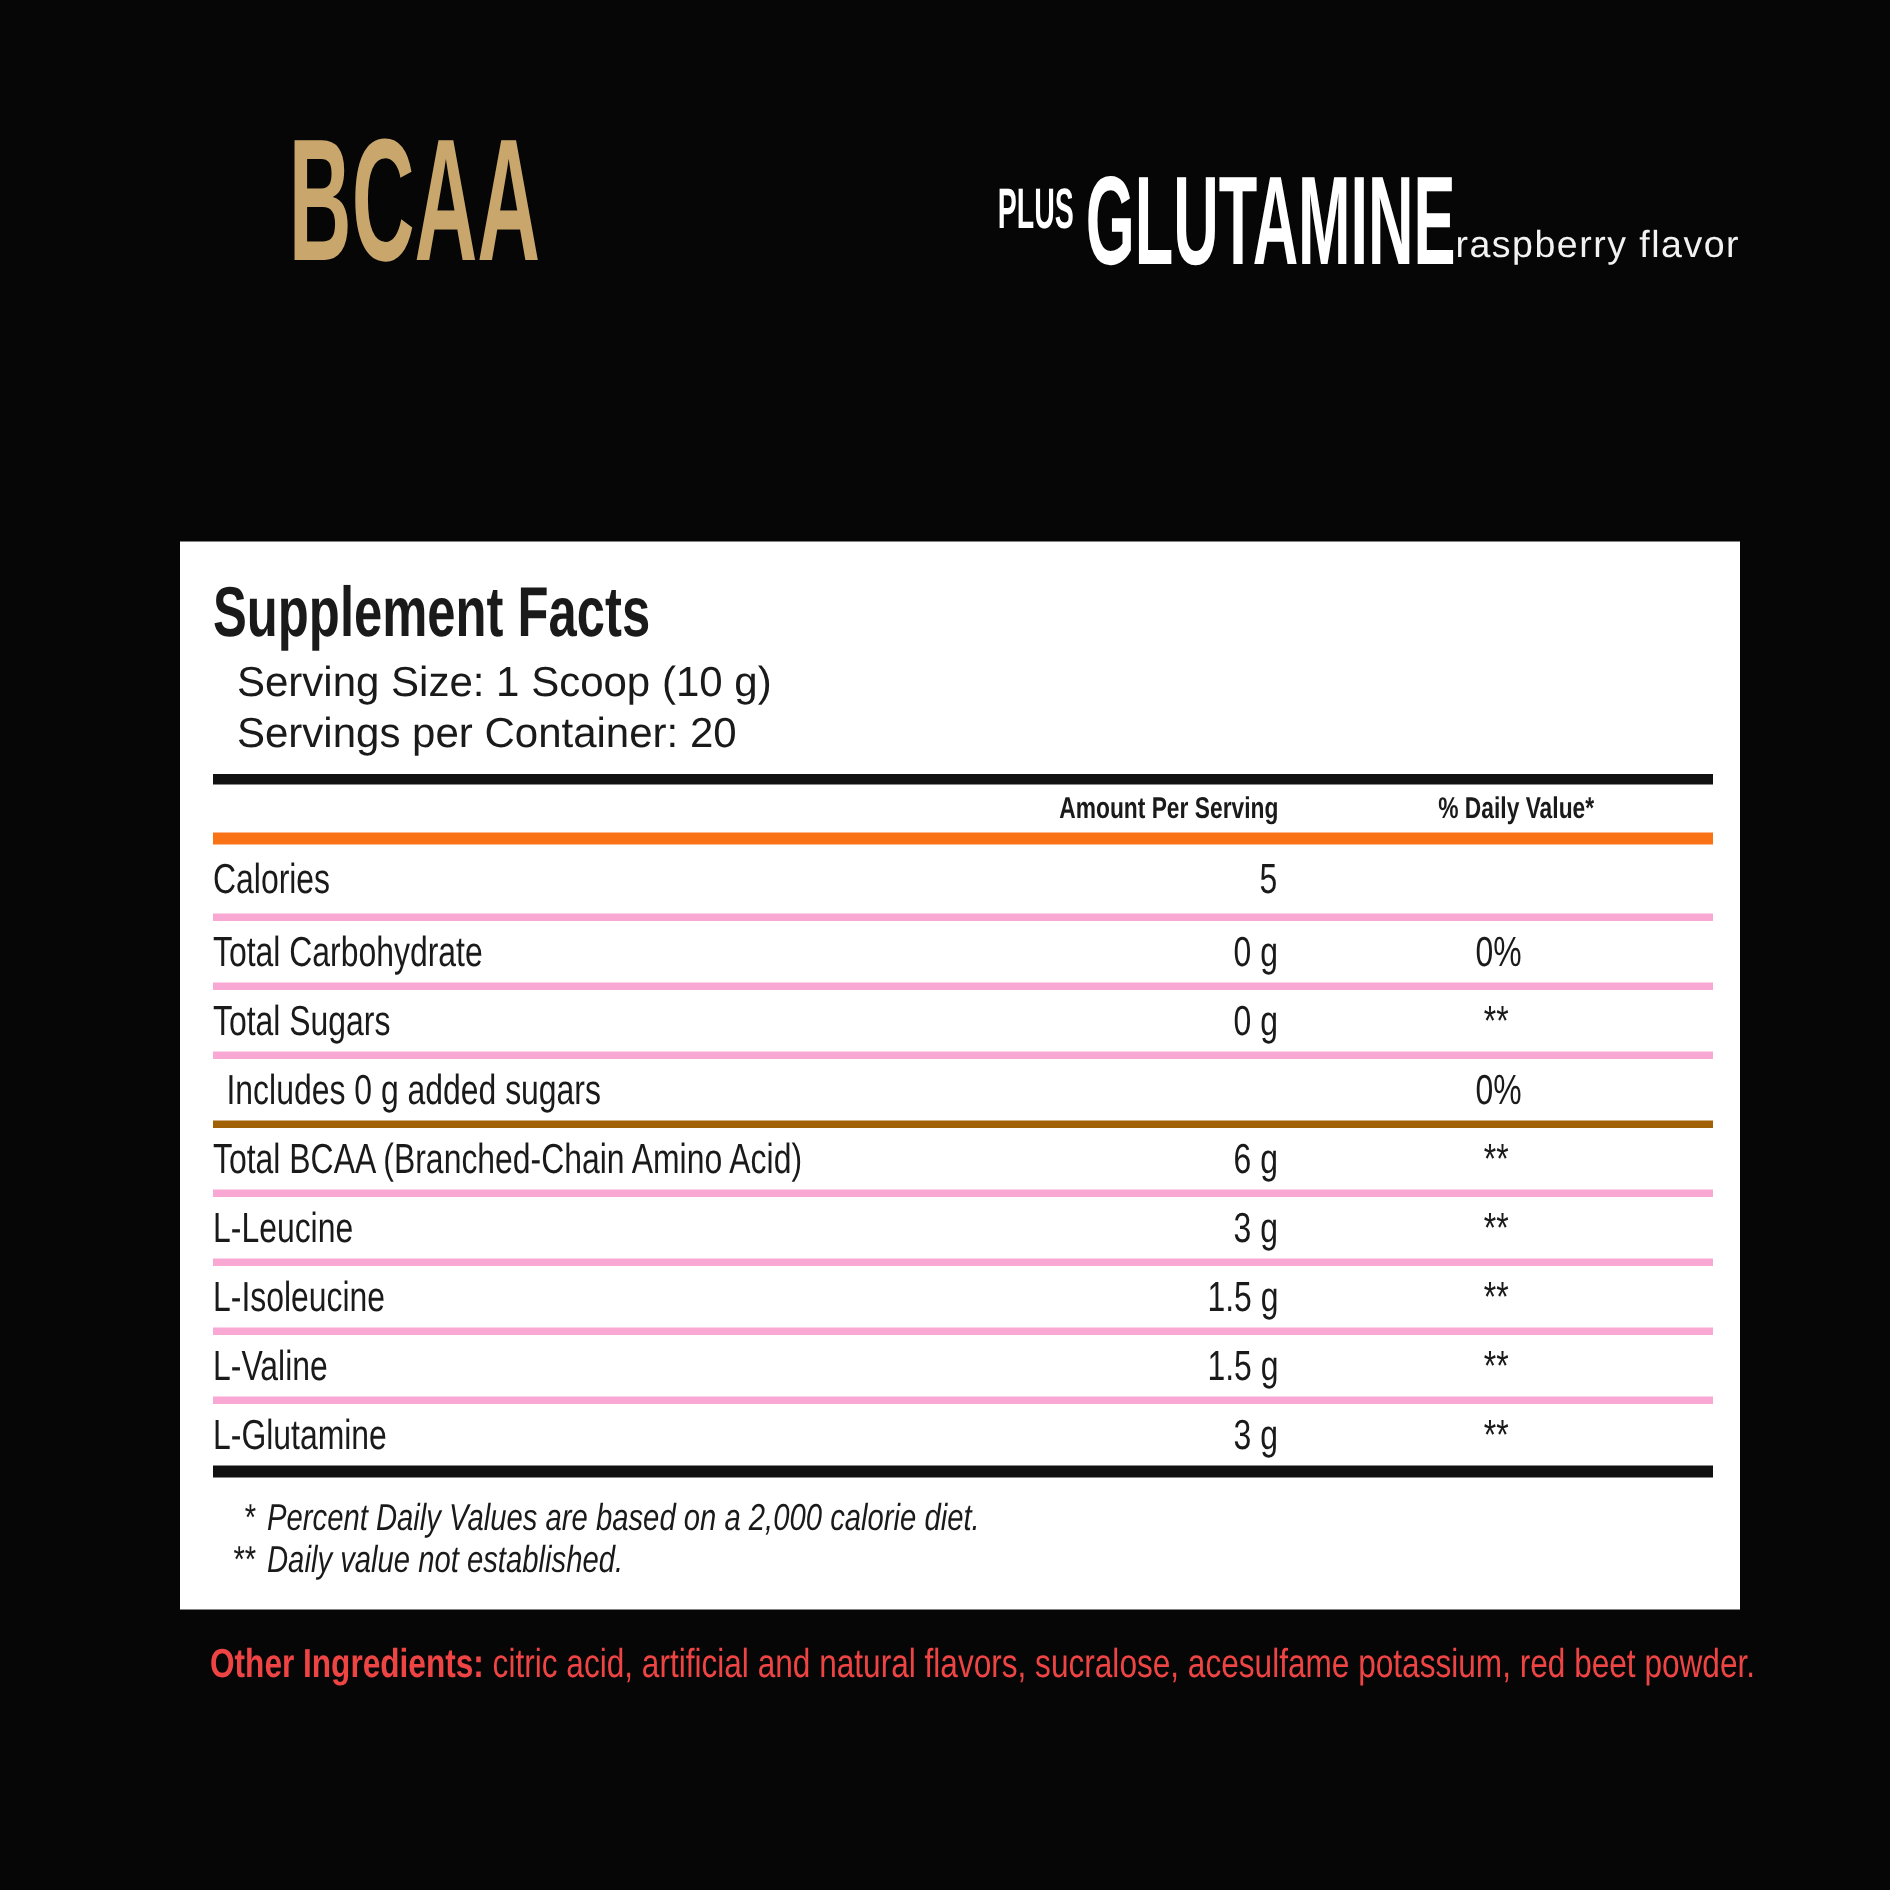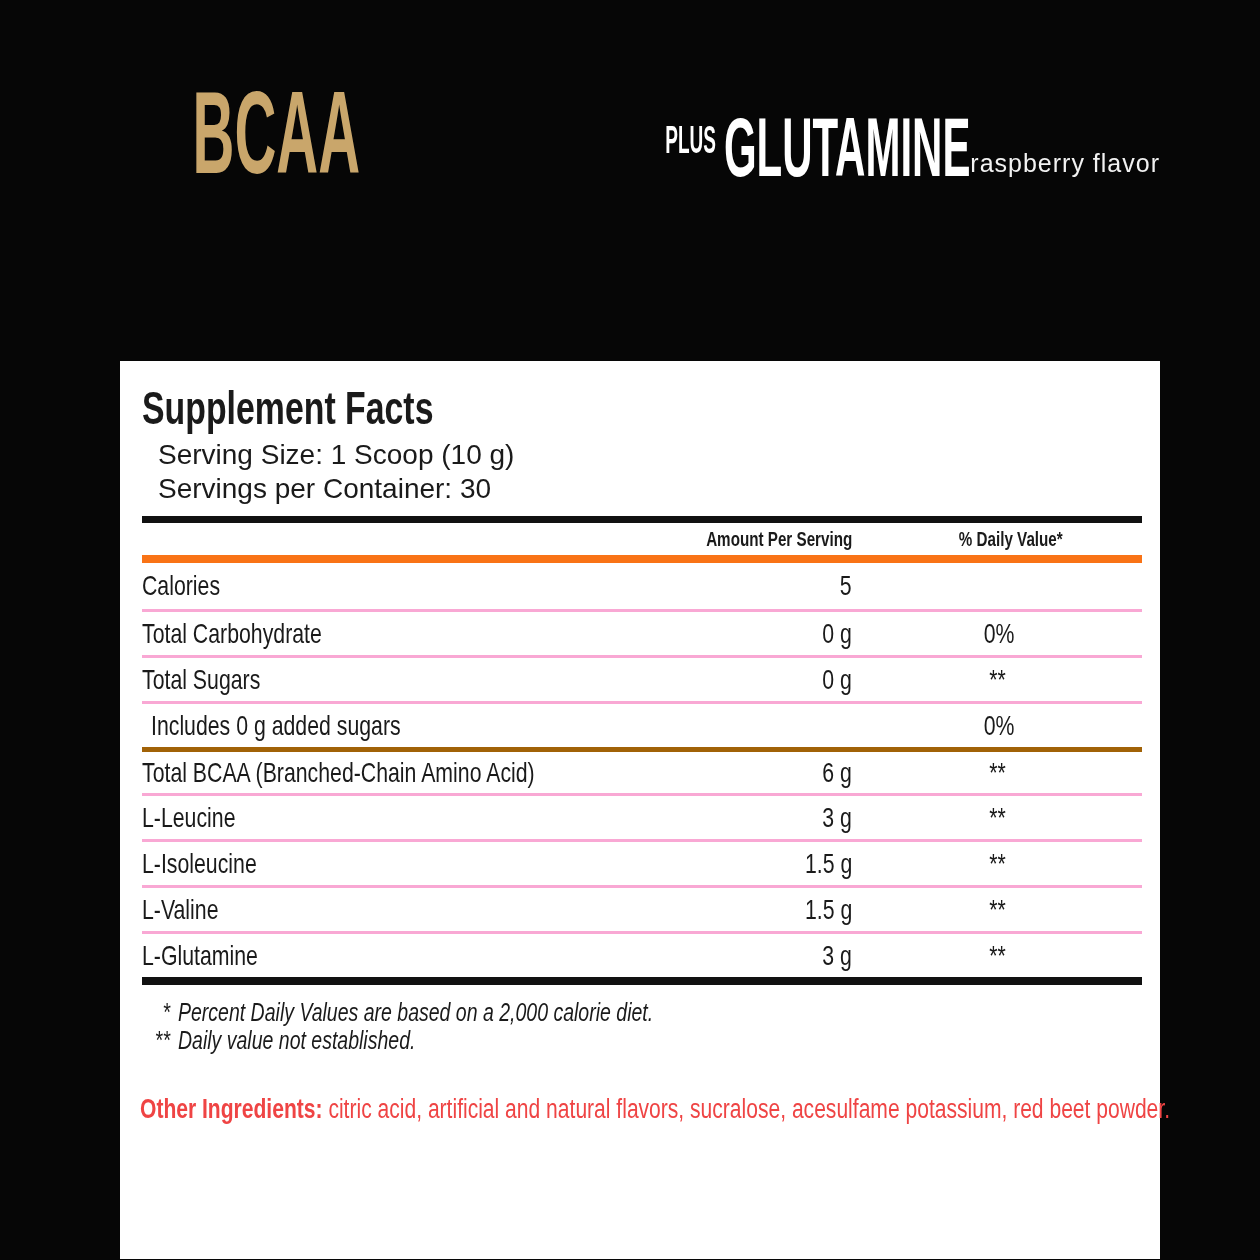--- a/index.html
+++ b/index.html
@@ -43,21 +43,21 @@
     color:#f2f2f2;
     font-size:25px;
     letter-spacing:1px;
     font-weight:400;
   }
 
   
   .panel {
     position:absolute;
     left:120px; top:361px;
-    width:1040px; height:898px;
+    width:1040px; height:712px;
     background:#ffffff;
     padding:24px 18px 0 22px;
   }
   .cond { display:inline-block; white-space:nowrap; }
   .t-left  { transform:scaleX(0.76); transform-origin:left center; }
   .t-right { transform:scaleX(0.76); transform-origin:right center; }
 
   .facts-title {
     font-size:47px; line-height:46px; font-weight:700;
     transform:scaleX(0.72); transform-origin:left center;
@@ -77,21 +77,21 @@
   .trow, .thead-row {
     display:flex; align-items:center;
     width:100%;
   }
   .thead-row {
     height:40px;
     border-bottom:8px solid #f97316;
     font-size:20px; font-weight:700;
   }
   .trow { min-height:46px; font-size:28px; font-weight:400; }
-  .trow + .trow { border-top:3px solid #f9a8d4; }
+  .trow + .trow { border-top:5px solid #f9a8d4; }
   .trow.heavy-top { border-top:5px solid #a16207; }
 
   .cell.label  { flex:1 1 auto; min-width:0; display:flex; justify-content:flex-start; }
   .cell.amount { flex:0 0 240px; display:flex; justify-content:flex-end; }
   .cell.dv     { flex:0 0 290px; display:flex; justify-content:center; padding-right:5px; }
   .trow.indent .cell.label { padding-left:9px; }
 
   .footnotes { margin-top:13px; font-style:italic; font-size:25px; line-height:28px; }
   .footnote { display:flex; align-items:baseline; }
   .fn-mark {
@@ -119,21 +119,21 @@
   <div class="brand-line2">
     <span class="brand-plus">PLUS</span>
     <span class="brand-glutamine">GLUTAMINE</span>
   </div>
   <div class="brand-flavor">raspberry flavor</div>
 </div>
 
 <section class="panel">
   <h1 class="facts-title">Supplement Facts</h1>
   <div class="serving-line">Serving Size: 1 Scoop (10 g)</div>
-  <div class="serving-line">Servings per Container: 30</div>
+  <div class="serving-line">Servings per Container: 20</div>
 
   <div class="bar bar-top"></div>
 
   <div class="thead-row">
     <div class="cell label"></div>
     <div class="cell amount">
       <span class="cond t-right">Amount Per Serving</span>
     </div>
     <div class="cell dv">
       <span class="cond t-right">% Daily Value*</span>

